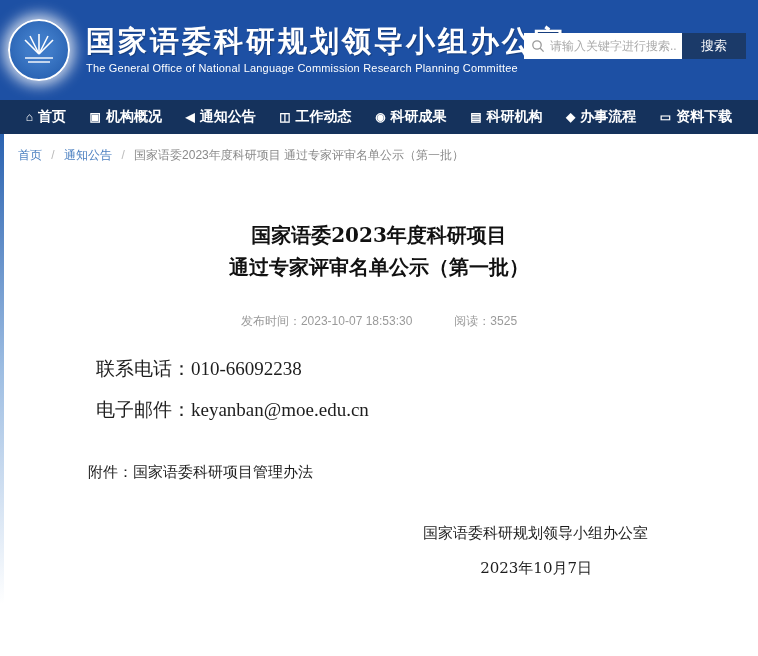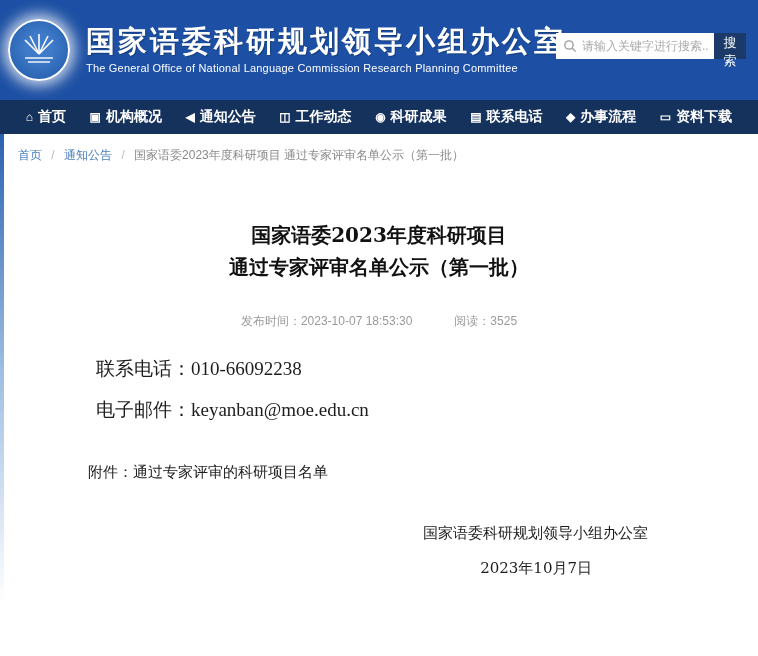--- a/index.html
+++ b/index.html
@@ -33,21 +33,21 @@
     position:relative; width:158px; height:26px; background:#fff;
   }
   .search-icon-svg { position:absolute; left:7px; top:6px; }
   .search-input {
     width:100%; height:100%; border:none; outline:none; box-sizing:border-box;
     padding:0 6px 0 26px; font-size:12px; color:#333; background:transparent;
     font-family:"Liberation Sans", sans-serif;
   }
   .search-input::placeholder { color:#aaa; }
   .search-btn {
-    width:32px; height:26px; border:none; background:#1b3a69; color:#fff;
+    width:64px; height:26px; border:none; background:#1b3a69; color:#fff;
     font-size:13px; cursor:pointer; font-family:"Liberation Sans", sans-serif;
   }
 
   
   .nav {
     background:#15325c; height:34px; display:flex; align-items:center;
     justify-content:space-around; padding:0 14px;
   }
   .nav-item {
     color:#fff; font-size:14px; font-weight:bold; cursor:pointer;
@@ -140,21 +140,21 @@
   <div class="nav-item">
     <span class="nav-icon">◫</span>
     <span>工作动态</span>
   </div>
   <div class="nav-item">
     <span class="nav-icon">◉</span>
     <span>科研成果</span>
   </div>
   <div class="nav-item">
     <span class="nav-icon">▤</span>
-    <span>联系电话</span>
+    <span>科研机构</span>
   </div>
   <div class="nav-item">
     <span class="nav-icon">◆</span>
     <span>办事流程</span>
   </div>
   <div class="nav-item">
     <span class="nav-icon">▭</span>
     <span>资料下载</span>
   </div>
 </div>
@@ -181,17 +181,17 @@
   </div>
 
 
   <div class="contact-line contact-phone">
     <span>联系电话：</span><span class="mono-val">010-66092238</span>
   </div>
   <div class="contact-line contact-email">
     <span>电子邮件：</span><span class="mono-val">keyanban@moe.edu.cn</span>
   </div>
 
-  <div class="attach-line">附件：通过专家评审的科研项目名单</div>
+  <div class="attach-line">附件：国家语委科研项目管理办法</div>
 
   <div class="sig-org">国家语委科研规划领导小组办公室</div>
   <div class="sig-date">2023年10月7日</div>
 </div>
 
 </body></html>

